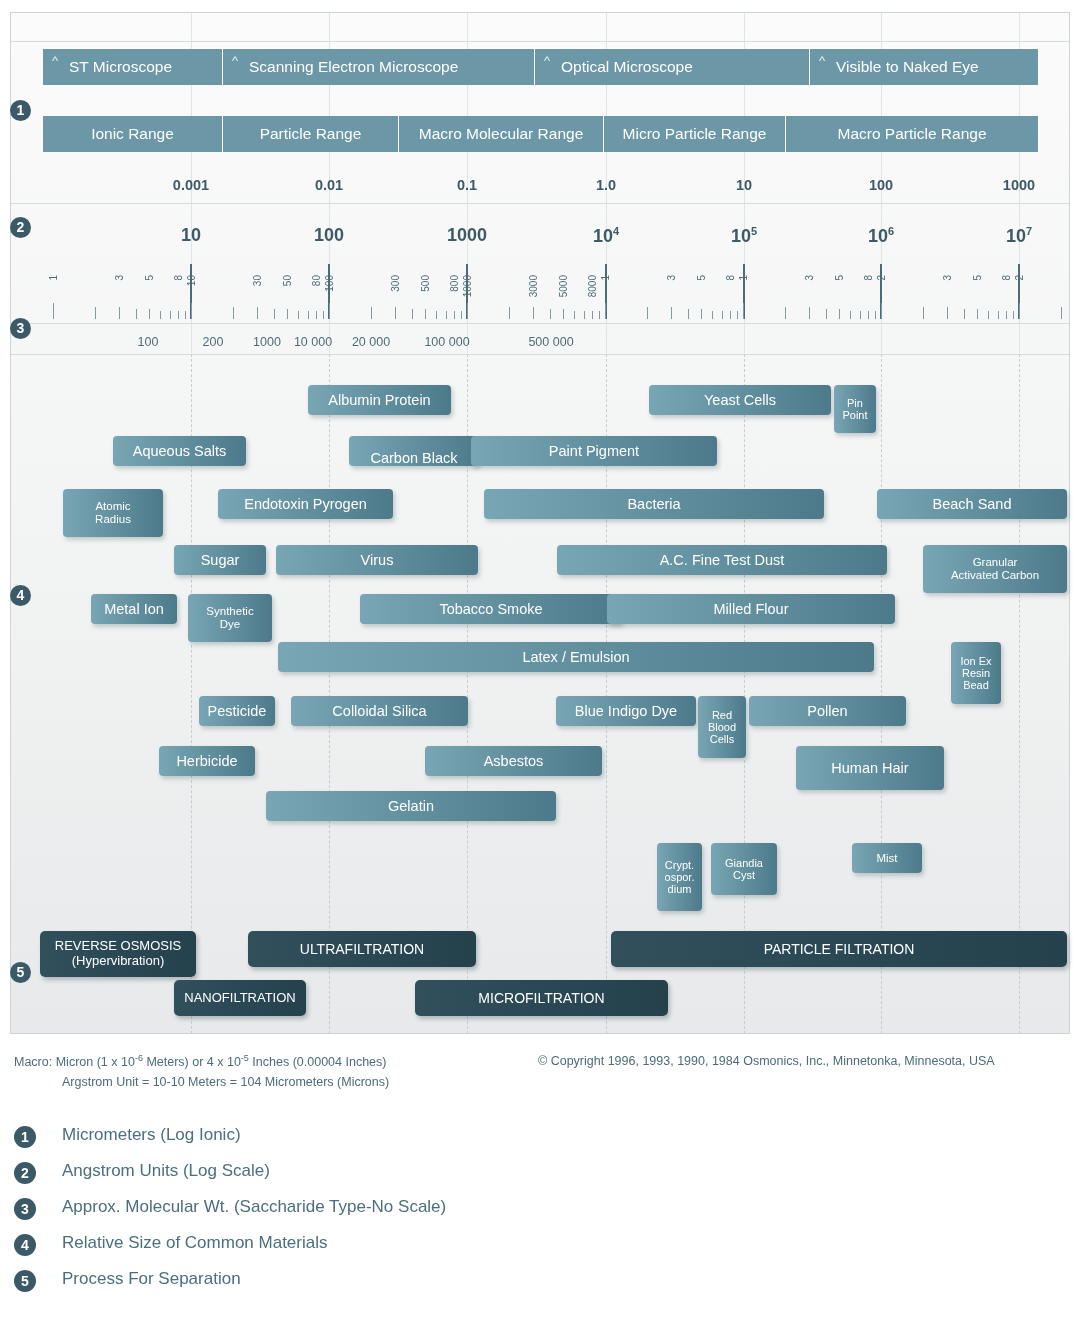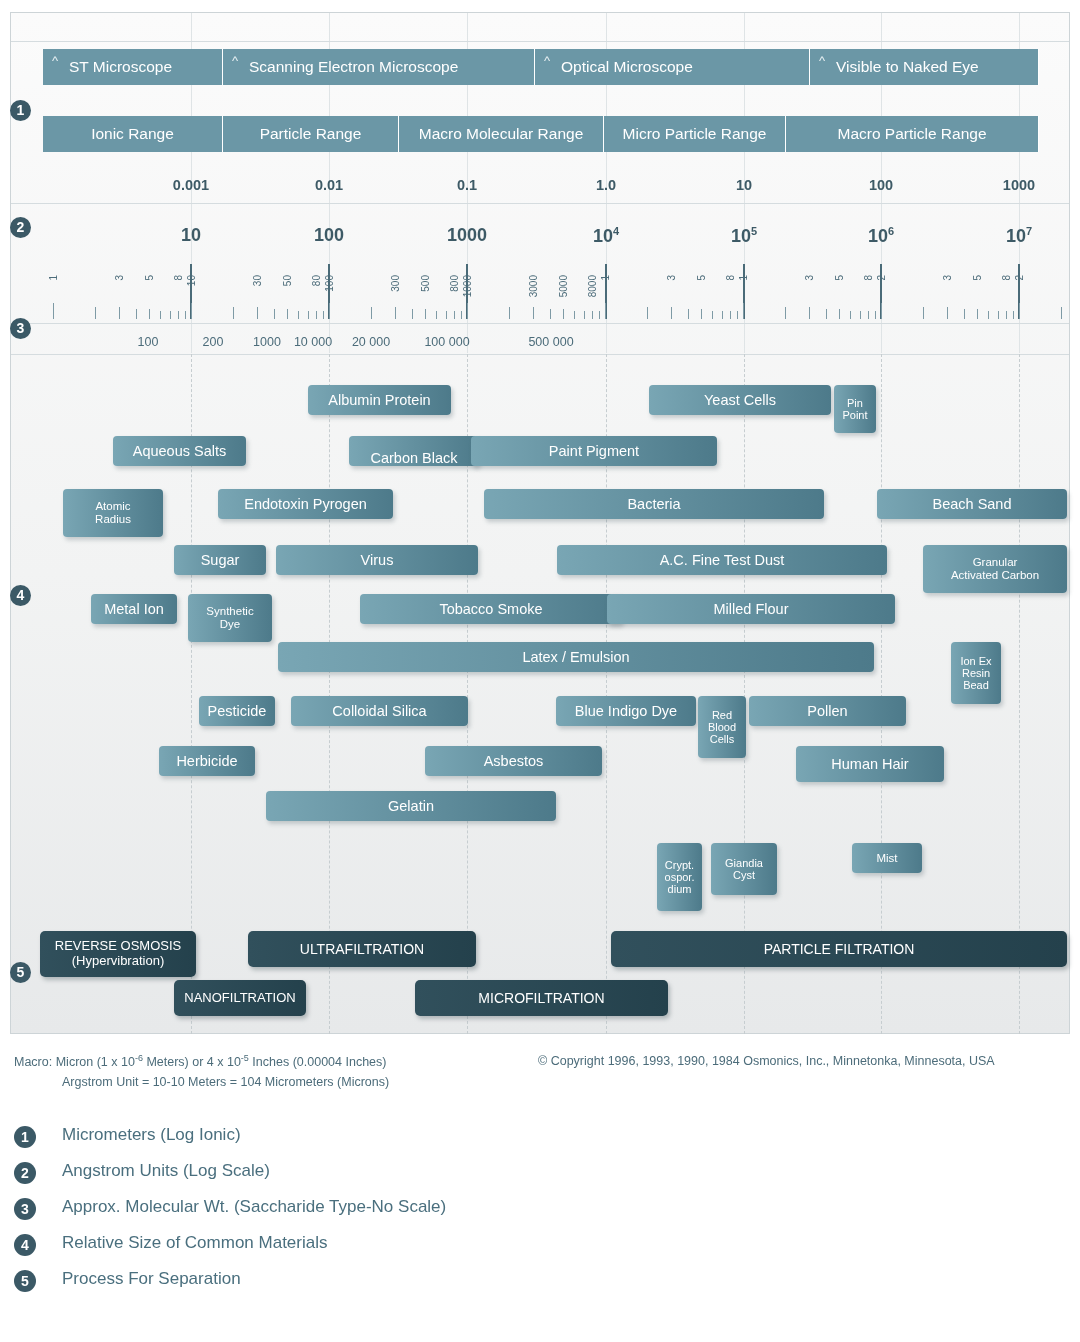--- a/index.html
+++ b/index.html
@@ -336,21 +336,21 @@
       </div>
       <div class="bar " style="left: 738px; top: 683px; width: 157px; height: 30px;">
         <span>Pollen</span>
       </div>
       <div class="bar " style="left: 148px; top: 733px; width: 96px; height: 30px;">
         <span>Herbicide</span>
       </div>
       <div class="bar " style="left: 414px; top: 733px; width: 177px; height: 30px;">
         <span>Asbestos</span>
       </div>
-      <div class="bar " style="left: 785px; top: 733px; width: 148px; height: 36px;">
+      <div class="bar " style="left: 785px; top: 733px; width: 148px; height: 44px;">
         <span>Human Hair</span>
       </div>
       <div class="bar " style="left: 255px; top: 778px; width: 290px; height: 30px;">
         <span>Gelatin</span>
       </div>
       <div class="bar tiny" style="left: 646px; top: 830px; width: 45px; height: 68px;">
         <span>Crypt.<br>ospor.<br>dium</span>
       </div>
       <div class="bar tiny" style="left: 700px; top: 830px; width: 66px; height: 52px;">
         <span>Giandia<br>Cyst</span>

